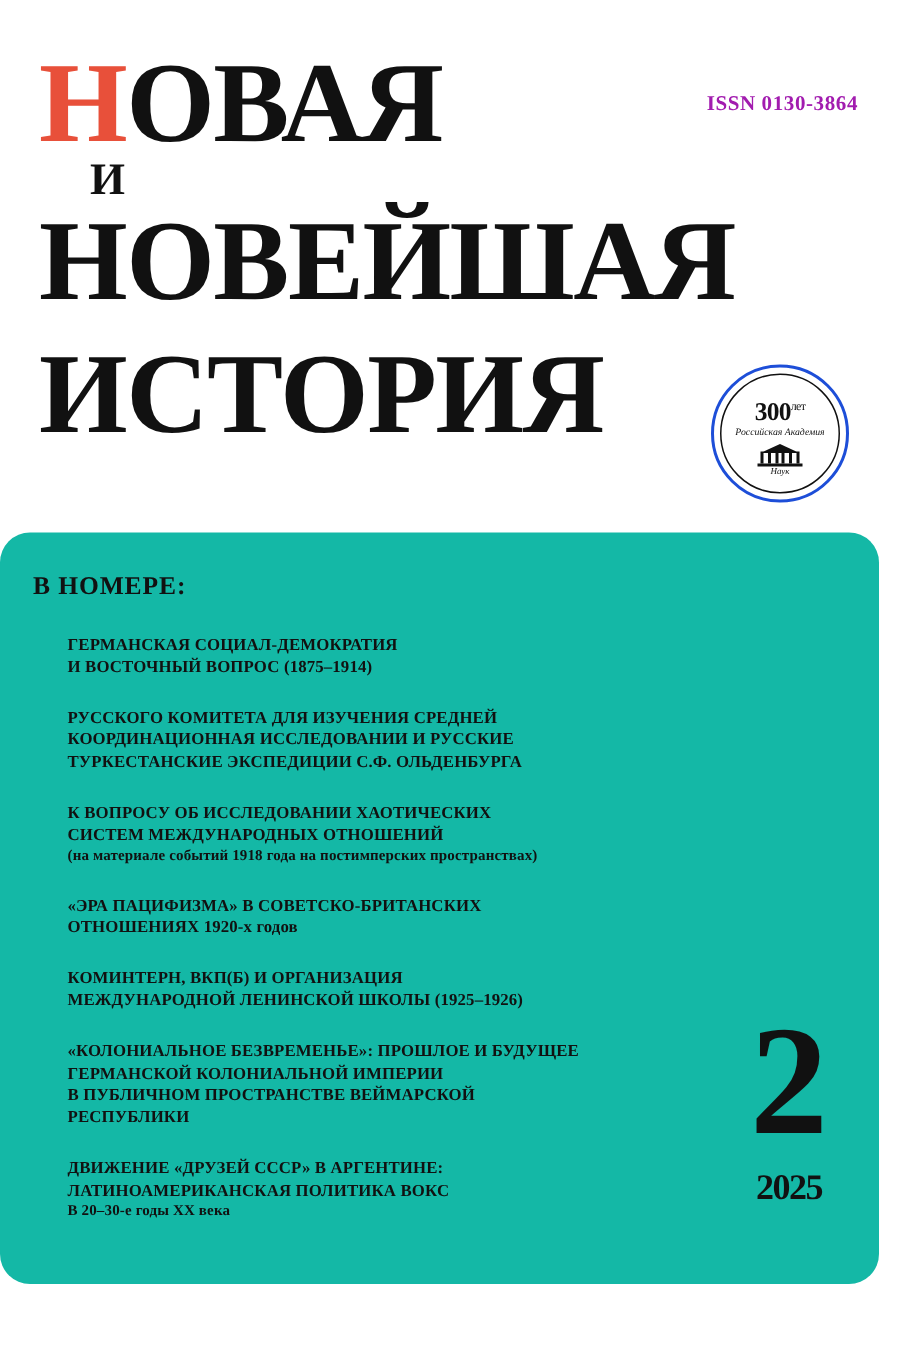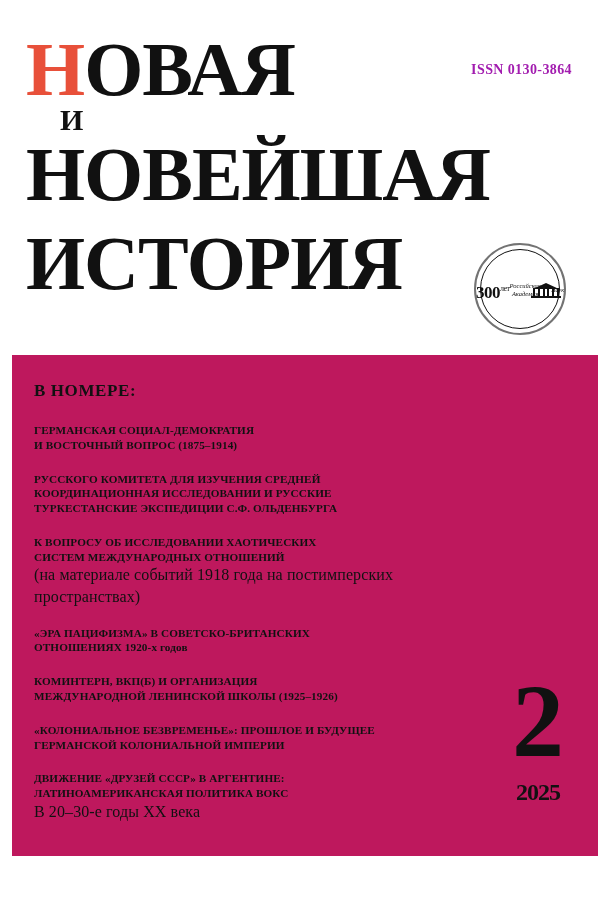--- a/index.html
+++ b/index.html
@@ -72,24 +72,25 @@
     margin-top: 22px;
   }
 
   
   .seal {
     position: absolute;
     right: 40px;
     top: 243px;
     width: 92px;
     height: 92px;
-    border: 2px solid #737373;
+    border: 2px solid #1d4ed8;
     border-radius: 50%;
     box-sizing: border-box;
     display: flex;
+    flex-direction: column;
     align-items: center;
     justify-content: center;
     text-align: center;
     color: #111111;
   }
   .seal::after {
     content: "";
     position: absolute;
     left: 4px;
     top: 4px;
@@ -161,28 +162,29 @@
   }
   .seal-bottom {
     font-size: 6px;
     font-style: italic;
     margin-top: 1px;
   }
 
   
   .panel {
     position: absolute;
-    left: 12px;
+    left: 0;
     top: 355px;
     width: 586px;
     height: 501px;
-    background: #be185d;
+    background: #14b8a6;
     box-sizing: border-box;
     padding: 26px 22px 0 22px;
     overflow: hidden;
+    border-radius: 20px;
   }
   .panel-title {
     font-family: "Liberation Serif", serif;
     font-size: 17px;
     font-weight: bold;
     color: #111111;
     letter-spacing: 0.6px;
     margin-bottom: 22px;
   }
   .toc {
@@ -191,24 +193,25 @@
   .toc-item {
     margin-bottom: 19px;
   }
   .toc-line {
     font-family: "Liberation Serif", serif;
     font-size: 11.2px;
     font-weight: bold;
     color: #111111;
     line-height: 1.32;
     letter-spacing: 0.1px;
+    margin-left: 23px;
   }
   .toc-line.sub {
-    font-size: 16px;
-    font-weight: normal;
+    font-size: 10px;
+    font-weight: bold;
   }
 
   
   .issue {
     position: absolute;
     right: 34px;
     bottom: 52px;
     text-align: center;
     color: #111111;
   }
@@ -287,20 +290,21 @@
       </div>
 
       <div class="toc-item">
         <div class="toc-line">КОМИНТЕРН, ВКП(Б) И ОРГАНИЗАЦИЯ</div>
         <div class="toc-line">МЕЖДУНАРОДНОЙ ЛЕНИНСКОЙ ШКОЛЫ (1925–1926)</div>
       </div>
 
       <div class="toc-item">
         <div class="toc-line">«КОЛОНИАЛЬНОЕ БЕЗВРЕМЕНЬЕ»: ПРОШЛОЕ И БУДУЩЕЕ</div>
         <div class="toc-line">ГЕРМАНСКОЙ КОЛОНИАЛЬНОЙ ИМПЕРИИ</div>
+        <div class="toc-line">В ПУБЛИЧНОМ ПРОСТРАНСТВЕ ВЕЙМАРСКОЙ РЕСПУБЛИКИ</div>
       </div>
 
       <div class="toc-item">
         <div class="toc-line">ДВИЖЕНИЕ «ДРУЗЕЙ СССР» В АРГЕНТИНЕ:</div>
         <div class="toc-line">ЛАТИНОАМЕРИКАНСКАЯ ПОЛИТИКА ВОКС</div>
         <div class="toc-line sub">В 20–30-е годы XX века</div>
       </div>
 
 
     </div>

